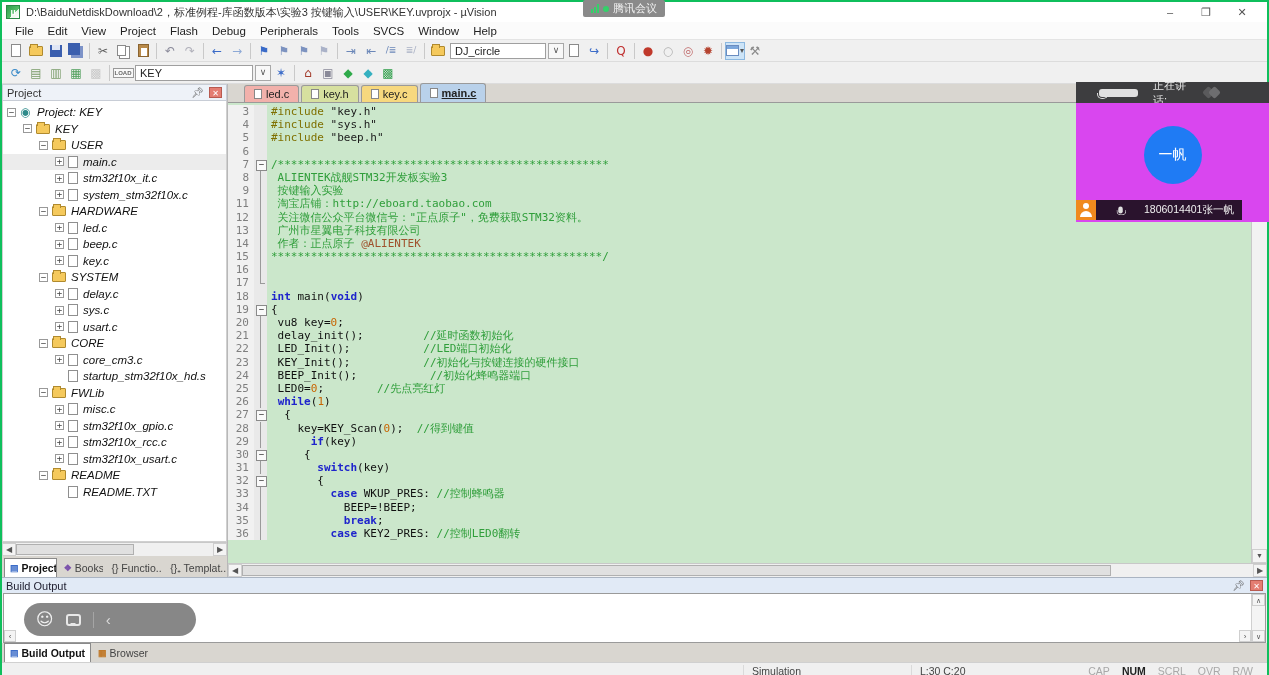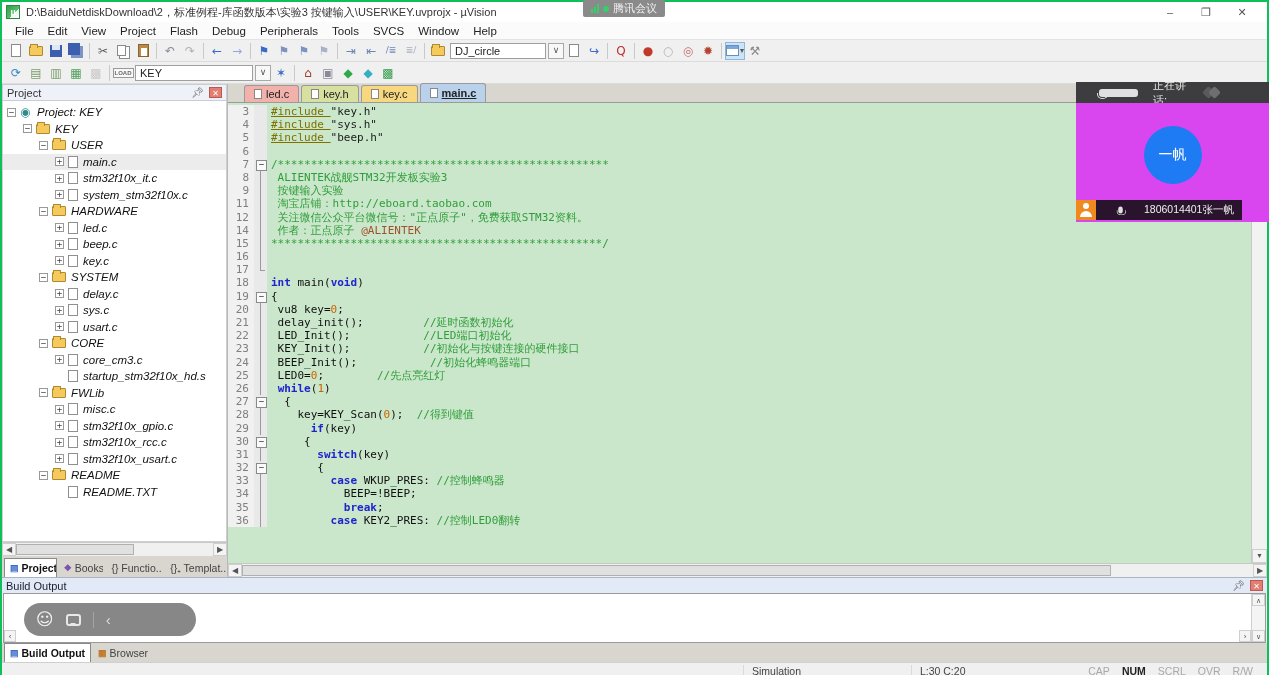--- a/index.html
+++ b/index.html
@@ -81,21 +81,21 @@
   .codewrap { flex:1; display:flex; min-height:0; }
   .code { flex:1; background:#cbe7cb; overflow:hidden; font-family:"DejaVu Sans Mono", monospace; font-size:11px; padding-top:2px; }
   .cl { height:13.2px; display:flex; align-items:center; white-space:pre; }
   .ln { width:26px; flex:0 0 auto; text-align:right; padding-right:5px; color:#7f7f7f; background:#f1f1f1; align-self:stretch; line-height:13.2px; }
   .fd { width:13px; flex:0 0 auto; align-self:stretch; background:#e9e9e9; position:relative; }
   .fd.fstart::before { content:'−'; position:absolute; left:2px; top:2px; width:9px; height:9px; background:#fafafa; border:1px solid #8a8a8a; font-size:9px; line-height:7px; text-align:center; color:#333; }
   .fd.fline::before { content:''; position:absolute; left:6px; top:0; bottom:0; border-left:1px solid #9a9a9a; }
   .fd.fend::before { content:''; position:absolute; left:6px; top:0; height:7px; border-left:1px solid #9a9a9a; border-bottom:1px solid #9a9a9a; width:4px; }
   .cl span { line-height:13.2px; }
   .cl > span:nth-child(3) { padding-left:4px; }
-  .c-pp { color:#7f7000;text-decoration:underline; }
+  .c-pp { color:#7f7000; }
   .c-s { color:#1a1a1a; }
   .c-c { color:#2f9e3a; }
   .c-k { color:#1f24cc; font-weight:bold; }
   .c-n { color:#c86400; }
   .c-d { color:#101010;text-align:right; }
   .c-ck { color:#a0522d; }
   .vscroll { width:16px; background:#f2f2f2; border-left:1px solid #c8c8c8; display:flex; flex-direction:column; }
   .sb-btn { height:14px; width:100%; background:#f4f4f4; border:1px solid #cfcfcf; color:#555; font-size:7px; text-align:center; line-height:12px; flex:0 0 auto; }
   .v-thumb { height:78px; margin:1px 2px; background:#e0e0e0; border:1px solid #b0b0b0; }
   .v-sp { flex:1; }
@@ -500,20 +500,21 @@
         <div class="code" id="code">
             <div class="cl"><span class="ln">3</span><span class="fd"></span><span class="c-pp">#include </span><span class="c-s">"key.h"</span></div>
             <div class="cl"><span class="ln">4</span><span class="fd"></span><span class="c-pp">#include </span><span class="c-s">"sys.h"</span></div>
             <div class="cl"><span class="ln">5</span><span class="fd"></span><span class="c-pp">#include </span><span class="c-s">"beep.h"</span></div>
             <div class="cl"><span class="ln">6</span><span class="fd"></span></div>
             <div class="cl"><span class="ln">7</span><span class="fd fstart"></span><span class="c-c">/**************************************************</span></div>
             <div class="cl"><span class="ln">8</span><span class="fd fline"></span><span class="c-c"> ALIENTEK战舰STM32开发板实验3</span></div>
             <div class="cl"><span class="ln">9</span><span class="fd fline"></span><span class="c-c"> 按键输入实验</span></div>
             <div class="cl"><span class="ln">11</span><span class="fd fline"></span><span class="c-c"> 淘宝店铺：http://eboard.taobao.com</span></div>
             <div class="cl"><span class="ln">12</span><span class="fd fline"></span><span class="c-c"> 关注微信公众平台微信号："正点原子"，免费获取STM32资料。</span></div>
+            <div class="cl"><span class="ln">13</span><span class="fd fline"></span><span class="c-c"> 广州市星翼电子科技有限公司</span></div>
             <div class="cl"><span class="ln">14</span><span class="fd fline"></span><span class="c-c"> 作者：正点原子 </span><span class="c-ck">@ALIENTEK</span></div>
             <div class="cl"><span class="ln">15</span><span class="fd fline"></span><span class="c-c">**************************************************/</span></div>
             <div class="cl"><span class="ln">16</span><span class="fd fline"></span></div>
             <div class="cl"><span class="ln">17</span><span class="fd fend"></span></div>
             <div class="cl"><span class="ln">18</span><span class="fd"></span><span class="c-k">int</span><span class="c-d"> main(</span><span class="c-k">void</span><span class="c-d">)</span></div>
             <div class="cl"><span class="ln">19</span><span class="fd fstart"></span><span class="c-d">{</span></div>
             <div class="cl"><span class="ln">20</span><span class="fd fline"></span><span class="c-d"> vu8 key=</span><span class="c-n">0</span><span class="c-d">;</span></div>
             <div class="cl"><span class="ln">21</span><span class="fd fline"></span><span class="c-d"> delay_init();         </span><span class="c-c">//延时函数初始化</span></div>
             <div class="cl"><span class="ln">22</span><span class="fd fline"></span><span class="c-d"> LED_Init();           </span><span class="c-c">//LED端口初始化</span></div>
             <div class="cl"><span class="ln">23</span><span class="fd fline"></span><span class="c-d"> KEY_Init();           </span><span class="c-c">//初始化与按键连接的硬件接口</span></div>

